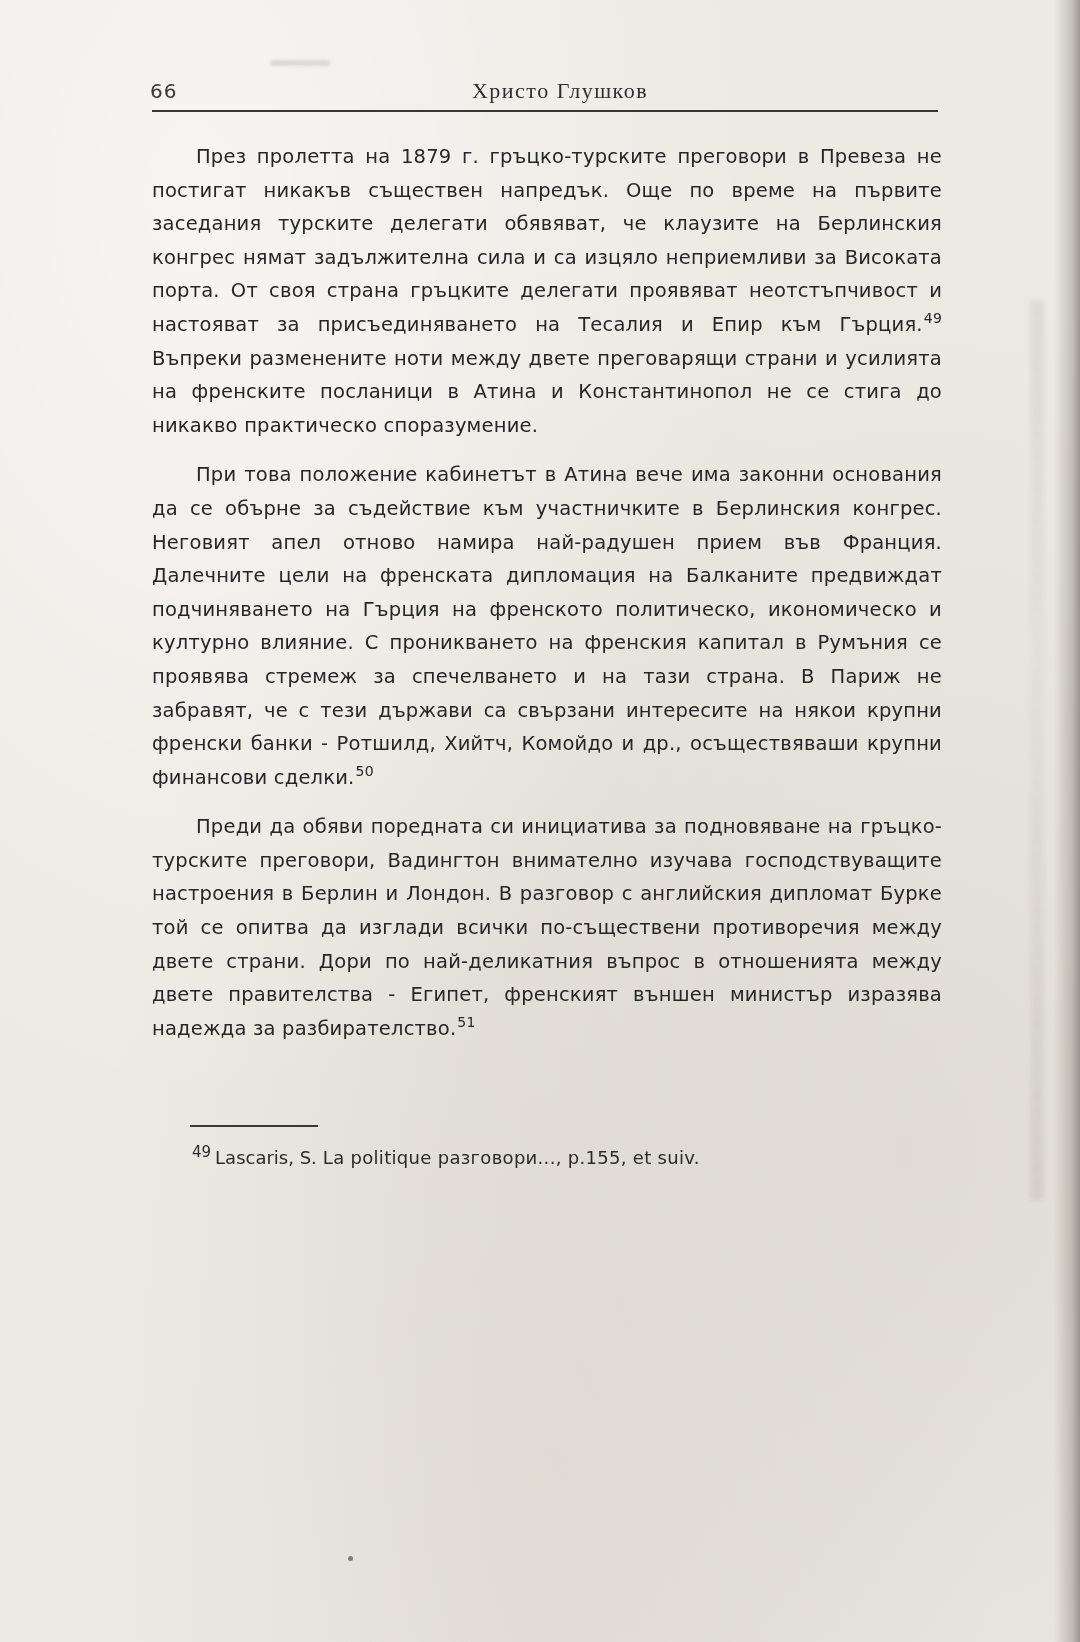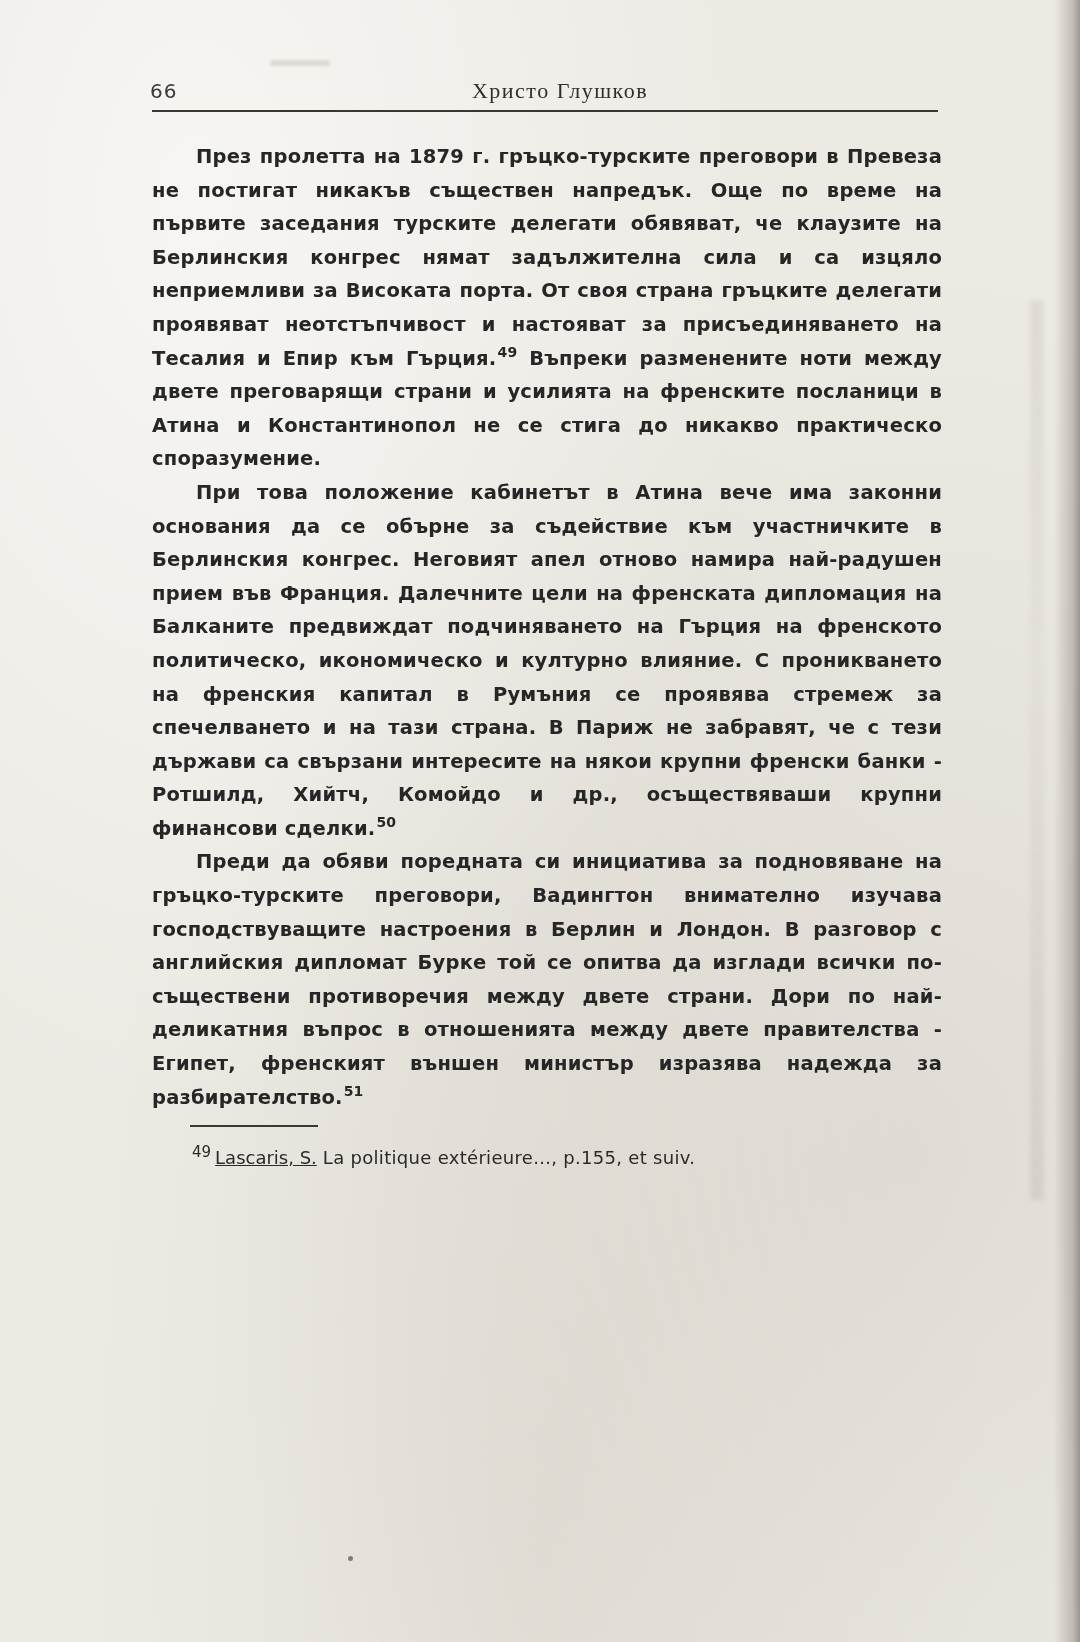--- a/index.html
+++ b/index.html
@@ -75,29 +75,28 @@
   .body-text {
     position: absolute;
     left: 152px;
     top: 140px;
     width: 790px;
     font-size: 19.5px;
     line-height: 33.6px;
     color: #262626;
     text-align: justify;
     letter-spacing: 0.2px;
-    font-weight: bold;
   }
   .para {
     margin: 0 0 0 0;
     text-indent: 44px;
     text-align: justify;
   }
   .para + .para {
-    margin-top: 0px;
+    margin-top: 16px;
   }
   sup.note {
     font-size: 14px;
     vertical-align: super;
     line-height: 0;
     padding-left: 1px;
   }
   .footnote-rule {
     position: absolute;
     left: 190px;
@@ -124,21 +123,20 @@
     font-size: 15px;
     vertical-align: super;
     line-height: 0;
     margin-right: 4px;
   }
   .fn-indent {
     display: inline;
     margin-left: 40px;
   }
   .fn-author {
-    text-decoration: underline;
   }
   .fn-body {
     letter-spacing: 0.3px;
   }
   .dot-mark {
     position: absolute;
     left: 348px;
     top: 1556px;
     width: 5px;
     height: 5px;
@@ -190,21 +188,21 @@
     <p class="para"><span>Преди да обяви поредната си инициатива за подновяване    на гръцко-турските преговори, Вадингтон внимателно изучава    господствуващите настроения в Берлин и Лондон. В разговор с   английския дипломат Бурке той се опитва да изглади  всички   по-съществени противоречия между двете страни. Дори по най-деликатния въпрос в отношенията между двете правителства -    Египет, френският външен министър изразява надежда за разбирателство.</span><sup class="note">51</sup><span></span></p>
 
 
   </div>
 
   <div class="footnote-rule"></div>
 
   <div class="footnotes">
 
     <div class="fn">
-      <span class="fn-indent"></span><sup class="fn-num">49</sup><span class="fn-author">Lascaris, S.</span><span class="fn-body"> La politique extérieure..., p.155, et suiv.</span>
+      <span class="fn-indent"></span><sup class="fn-num">49</sup><span class="fn-author">Lascaris, S.</span><span class="fn-body"> La politique разговори..., p.155, et suiv.</span>
     </div>
 
 
 
   </div>
 
   <div class="dot-mark"></div>
 </div>
 
 <div class="edge-shadow-right"></div>

